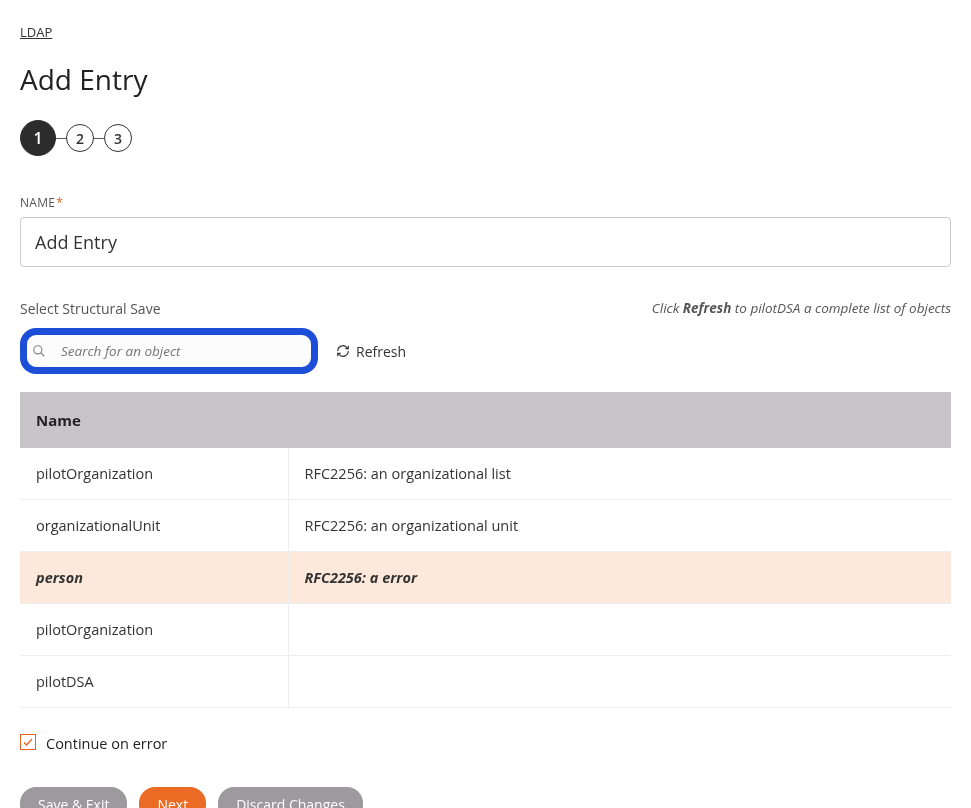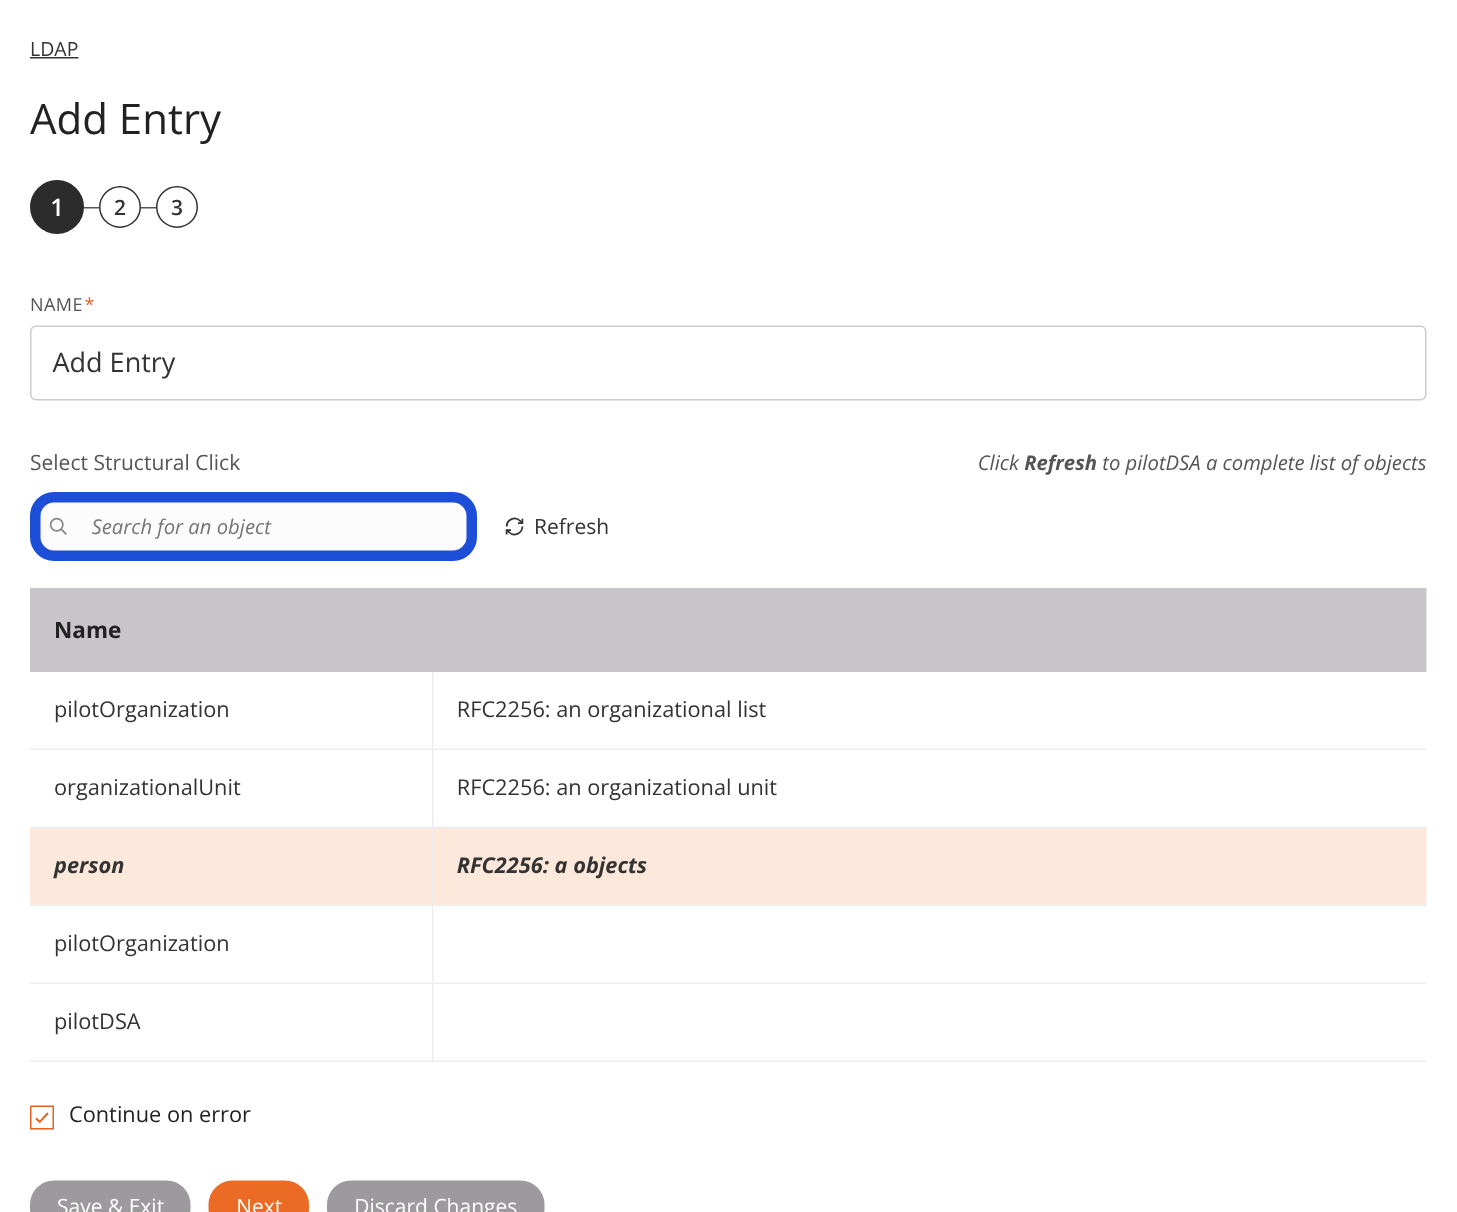--- a/index.html
+++ b/index.html
@@ -166,21 +166,21 @@
     width: 268px;
     border-right: 1px solid #eee;
   }
   table.class-table tbody tr.selected td {
     background: #fce9dc;
     font-weight: 700;
     font-style: italic;
   }
   .checkbox-row {
     display: flex;
-    align-items: flex-end;
+    align-items: flex-start;
     gap: 10px;
     margin-bottom: 34px;
   }
   .checkbox {
     width: 16px;
     height: 16px;
     border: 1px solid #e86120;
     display: flex;
     align-items: center;
     justify-content: center;
@@ -224,21 +224,21 @@
   <div class="step-line"></div>
   <div class="step">3</div>
 </div>
 
 <div class="field-label">
   <span>NAME</span><span class="required-mark">*</span>
 </div>
 <input type="text" class="name-input" value="Add Entry" style="">
 
 <div class="two-col">
-  <div class="select-title">Select Structural Click</div>
+  <div class="select-title">Select Structural Save</div>
   <div class="refresh-hint">
     <span>Click </span><strong>Refresh</strong><span> to pilotDSA a complete list of objects</span>
   </div>
 </div>
 
 <div class="row2">
   <div class="right-controls">
     <div class="search-wrap">
       <svg class="search-icon-svg" viewBox="0 0 24 24" fill="none" stroke="#888" stroke-width="2">
         <circle cx="10" cy="10" r="7"></circle>
@@ -269,21 +269,21 @@
       <tr>
         <td>pilotOrganization</td>
         <td>RFC2256: an organizational list</td>
       </tr>
       <tr>
         <td>organizationalUnit</td>
         <td>RFC2256: an organizational unit</td>
       </tr>
       <tr class="selected">
         <td>person</td>
-        <td>RFC2256: a objects</td>
+        <td>RFC2256: a error</td>
       </tr>
       <tr>
         <td>pilotOrganization</td>
         <td></td>
       </tr>
       <tr>
         <td>pilotDSA</td>
         <td></td>
       </tr>
     </tbody>

